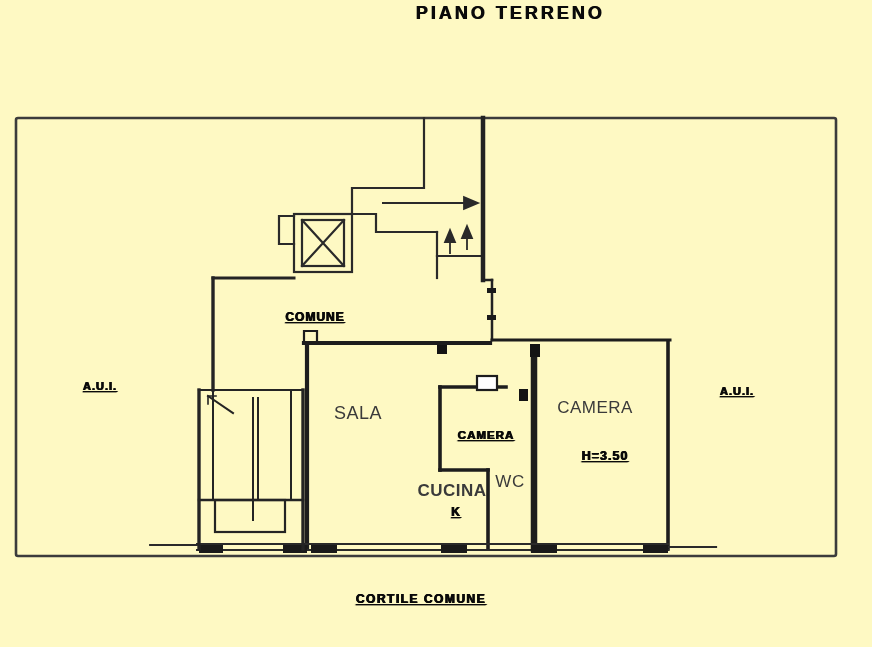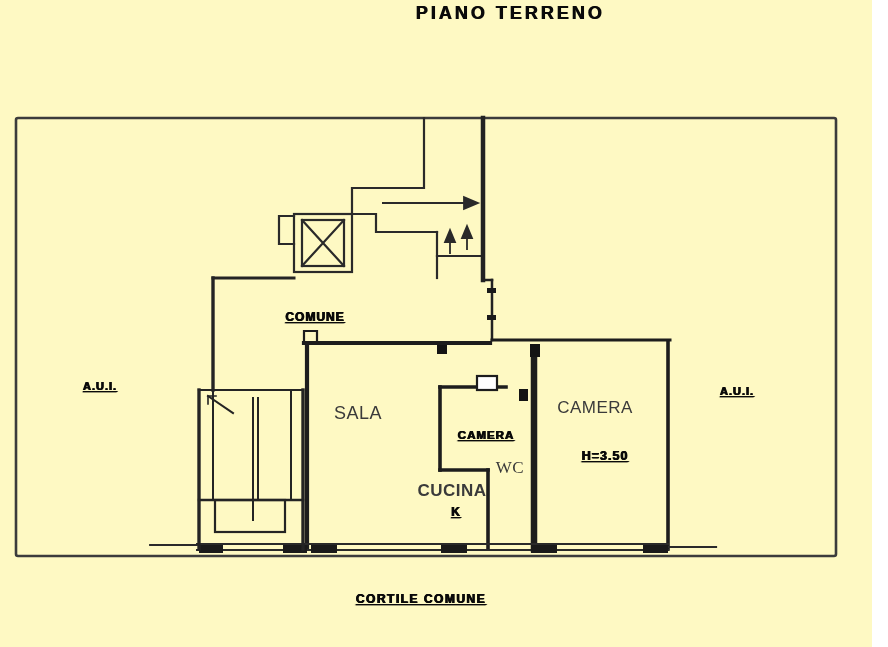--- a/index.html
+++ b/index.html
@@ -141,21 +141,21 @@
   <div class="lbl plan-bold" style="left:315px;top:317px;">COMUNE</div>
 
   <div class="lbl plan-bold" style="left:100px;top:386px;font-size:11px;">A.U.I.</div>
 
   <div class="lbl plan-bold" style="left:737px;top:391px;font-size:11px;">A.U.I.</div>
 
   <div class="lbl overlay" style="left:358px;top:413px;">SALA</div>
 
   <div class="lbl plan-bold" style="left:486px;top:435px;font-size:11.5px;">CAMERA</div>
 
-  <div class="lbl overlay" style="left:510px;top:468px;font-size:17px;font-family:Liberation Serif, serif;">WC</div>
+  <div class="lbl overlay" style="left:510px;top:482px;font-size:17px;">WC</div>
 
   <div class="lbl overlay" style="left:452px;top:491px;font-size:17px;font-weight:bold;">CUCINA</div>
 
   <div class="lbl plan-bold" style="left:456px;top:512px;">K</div>
 
   <div class="lbl overlay" style="left:595px;top:408px;font-size:17px;">CAMERA</div>
 
   <div class="lbl plan-bold" style="left:605px;top:456px;font-size:12.5px;">H=3.50</div>
 
   <div class="lbl plan-bold" style="left:398px;top:599px;letter-spacing:1.5px;padding-left:46px;">CORTILE COMUNE</div>

